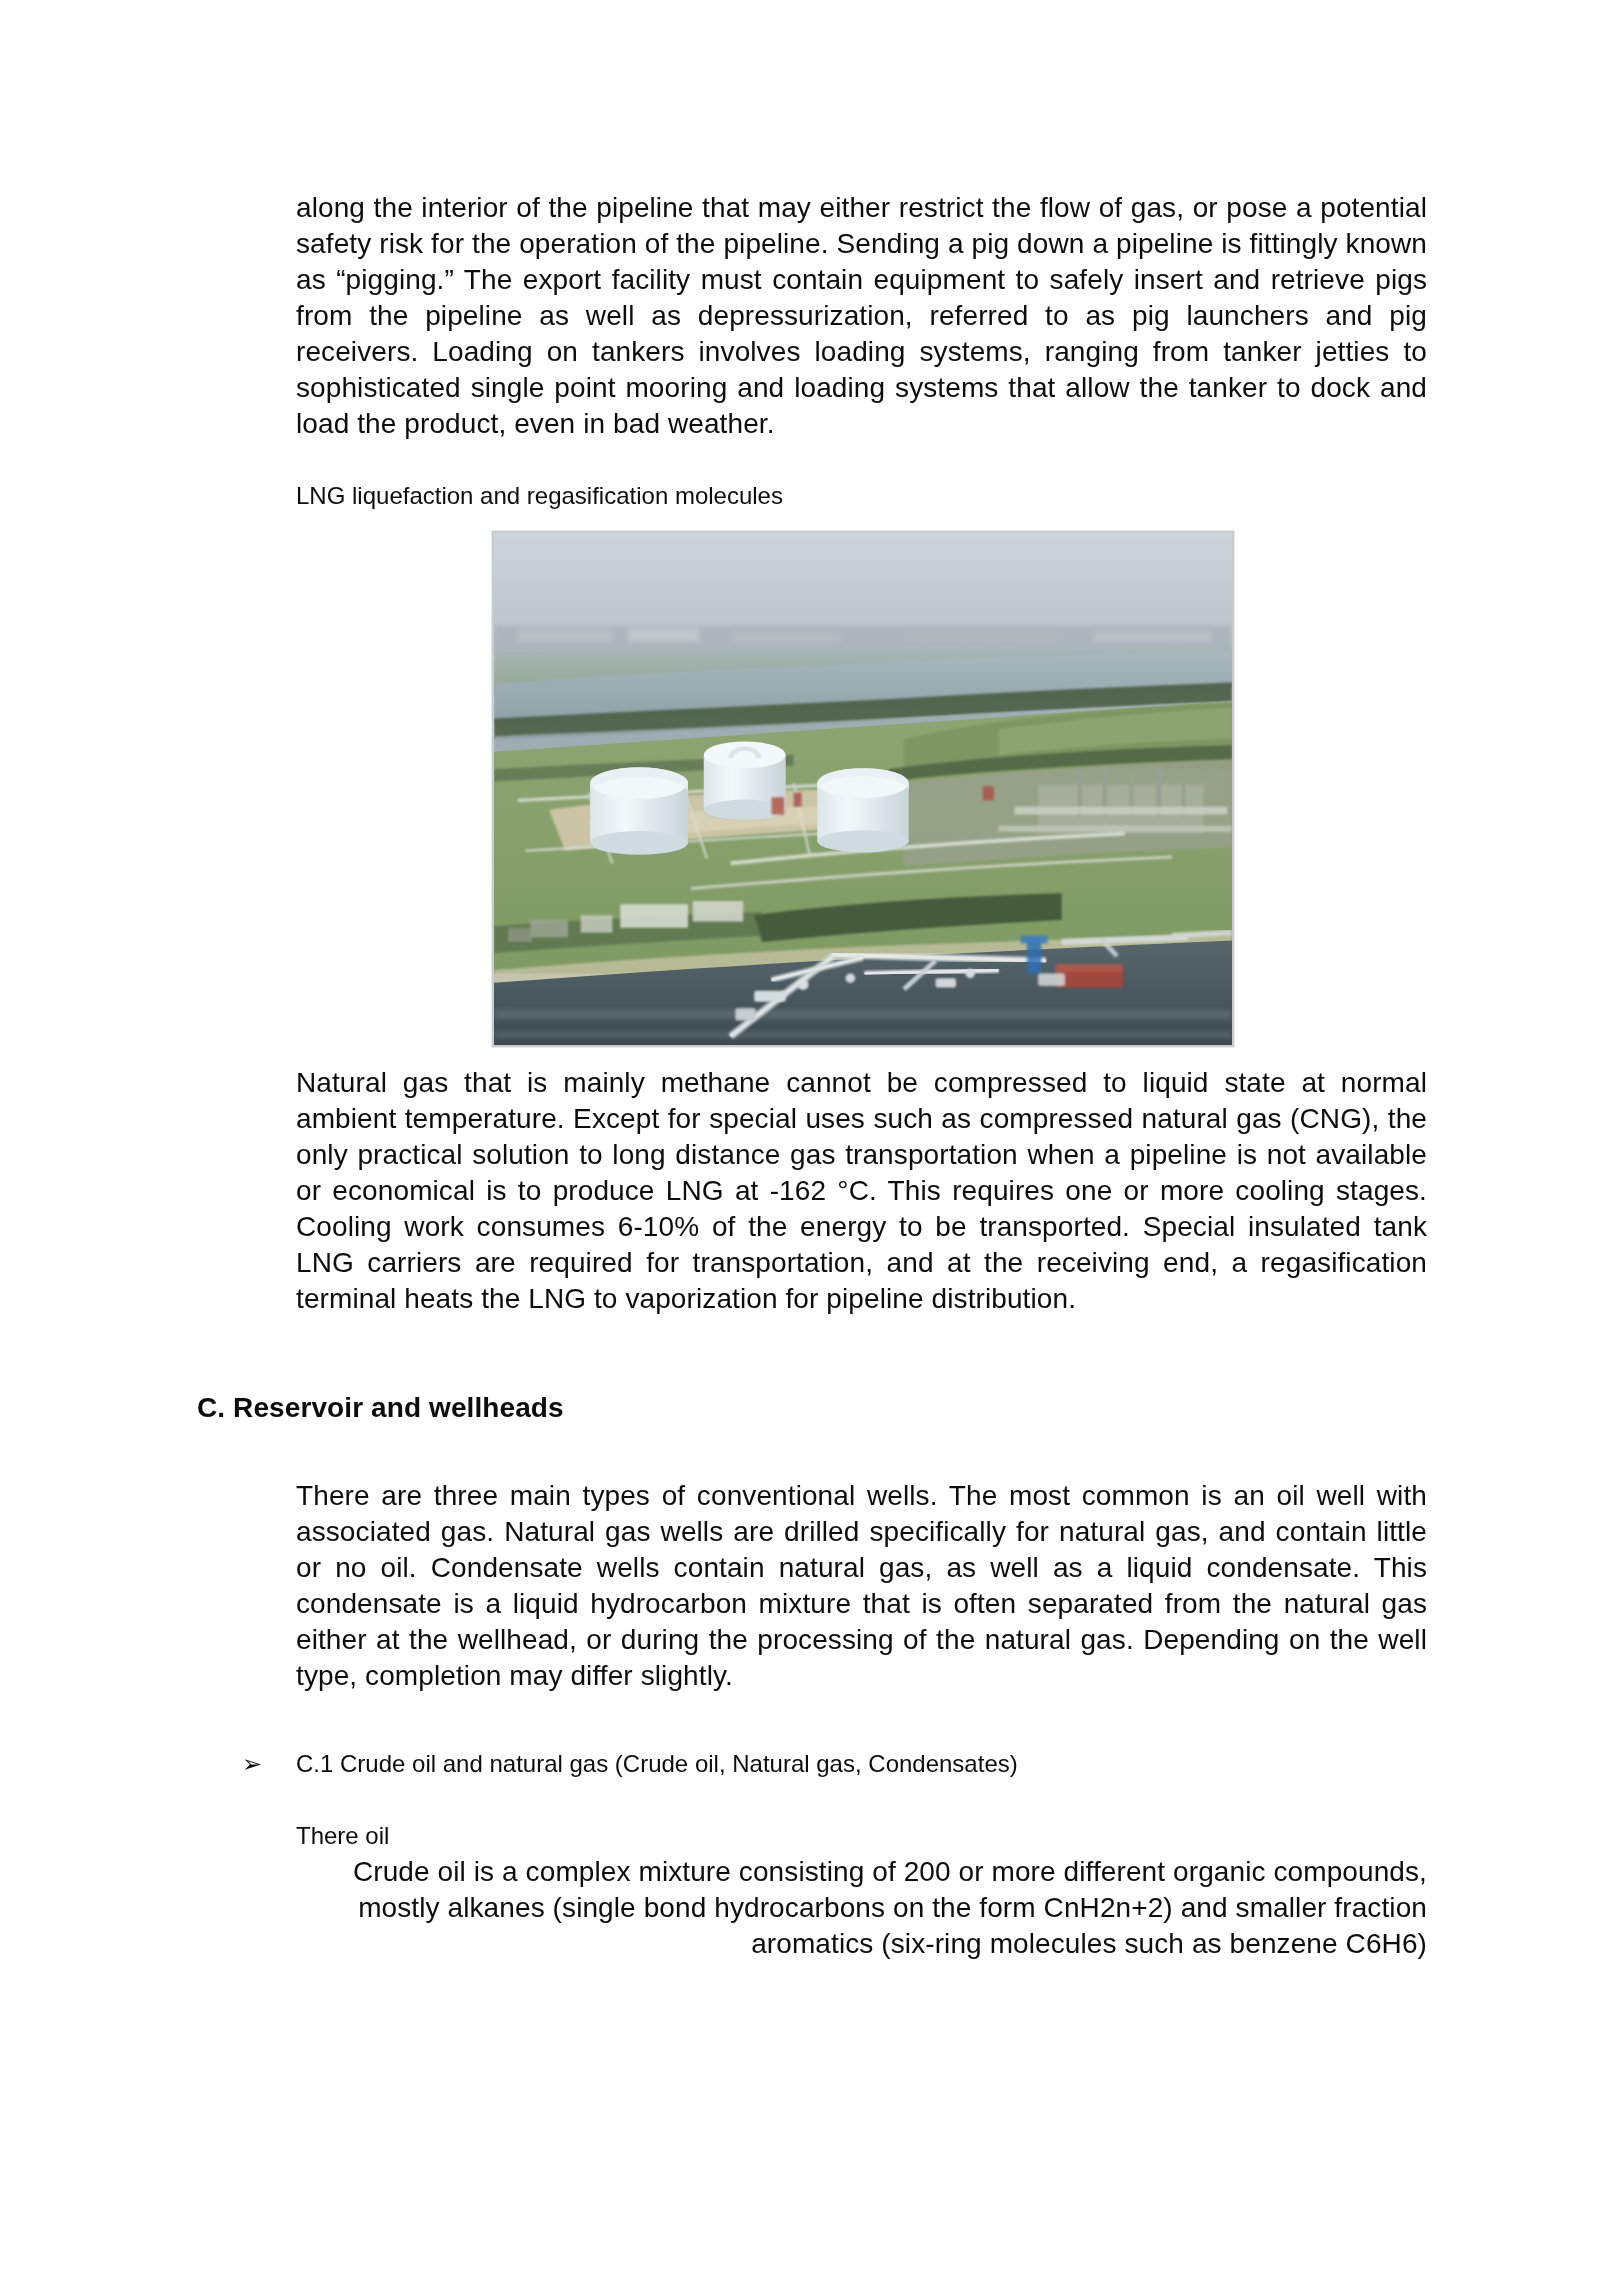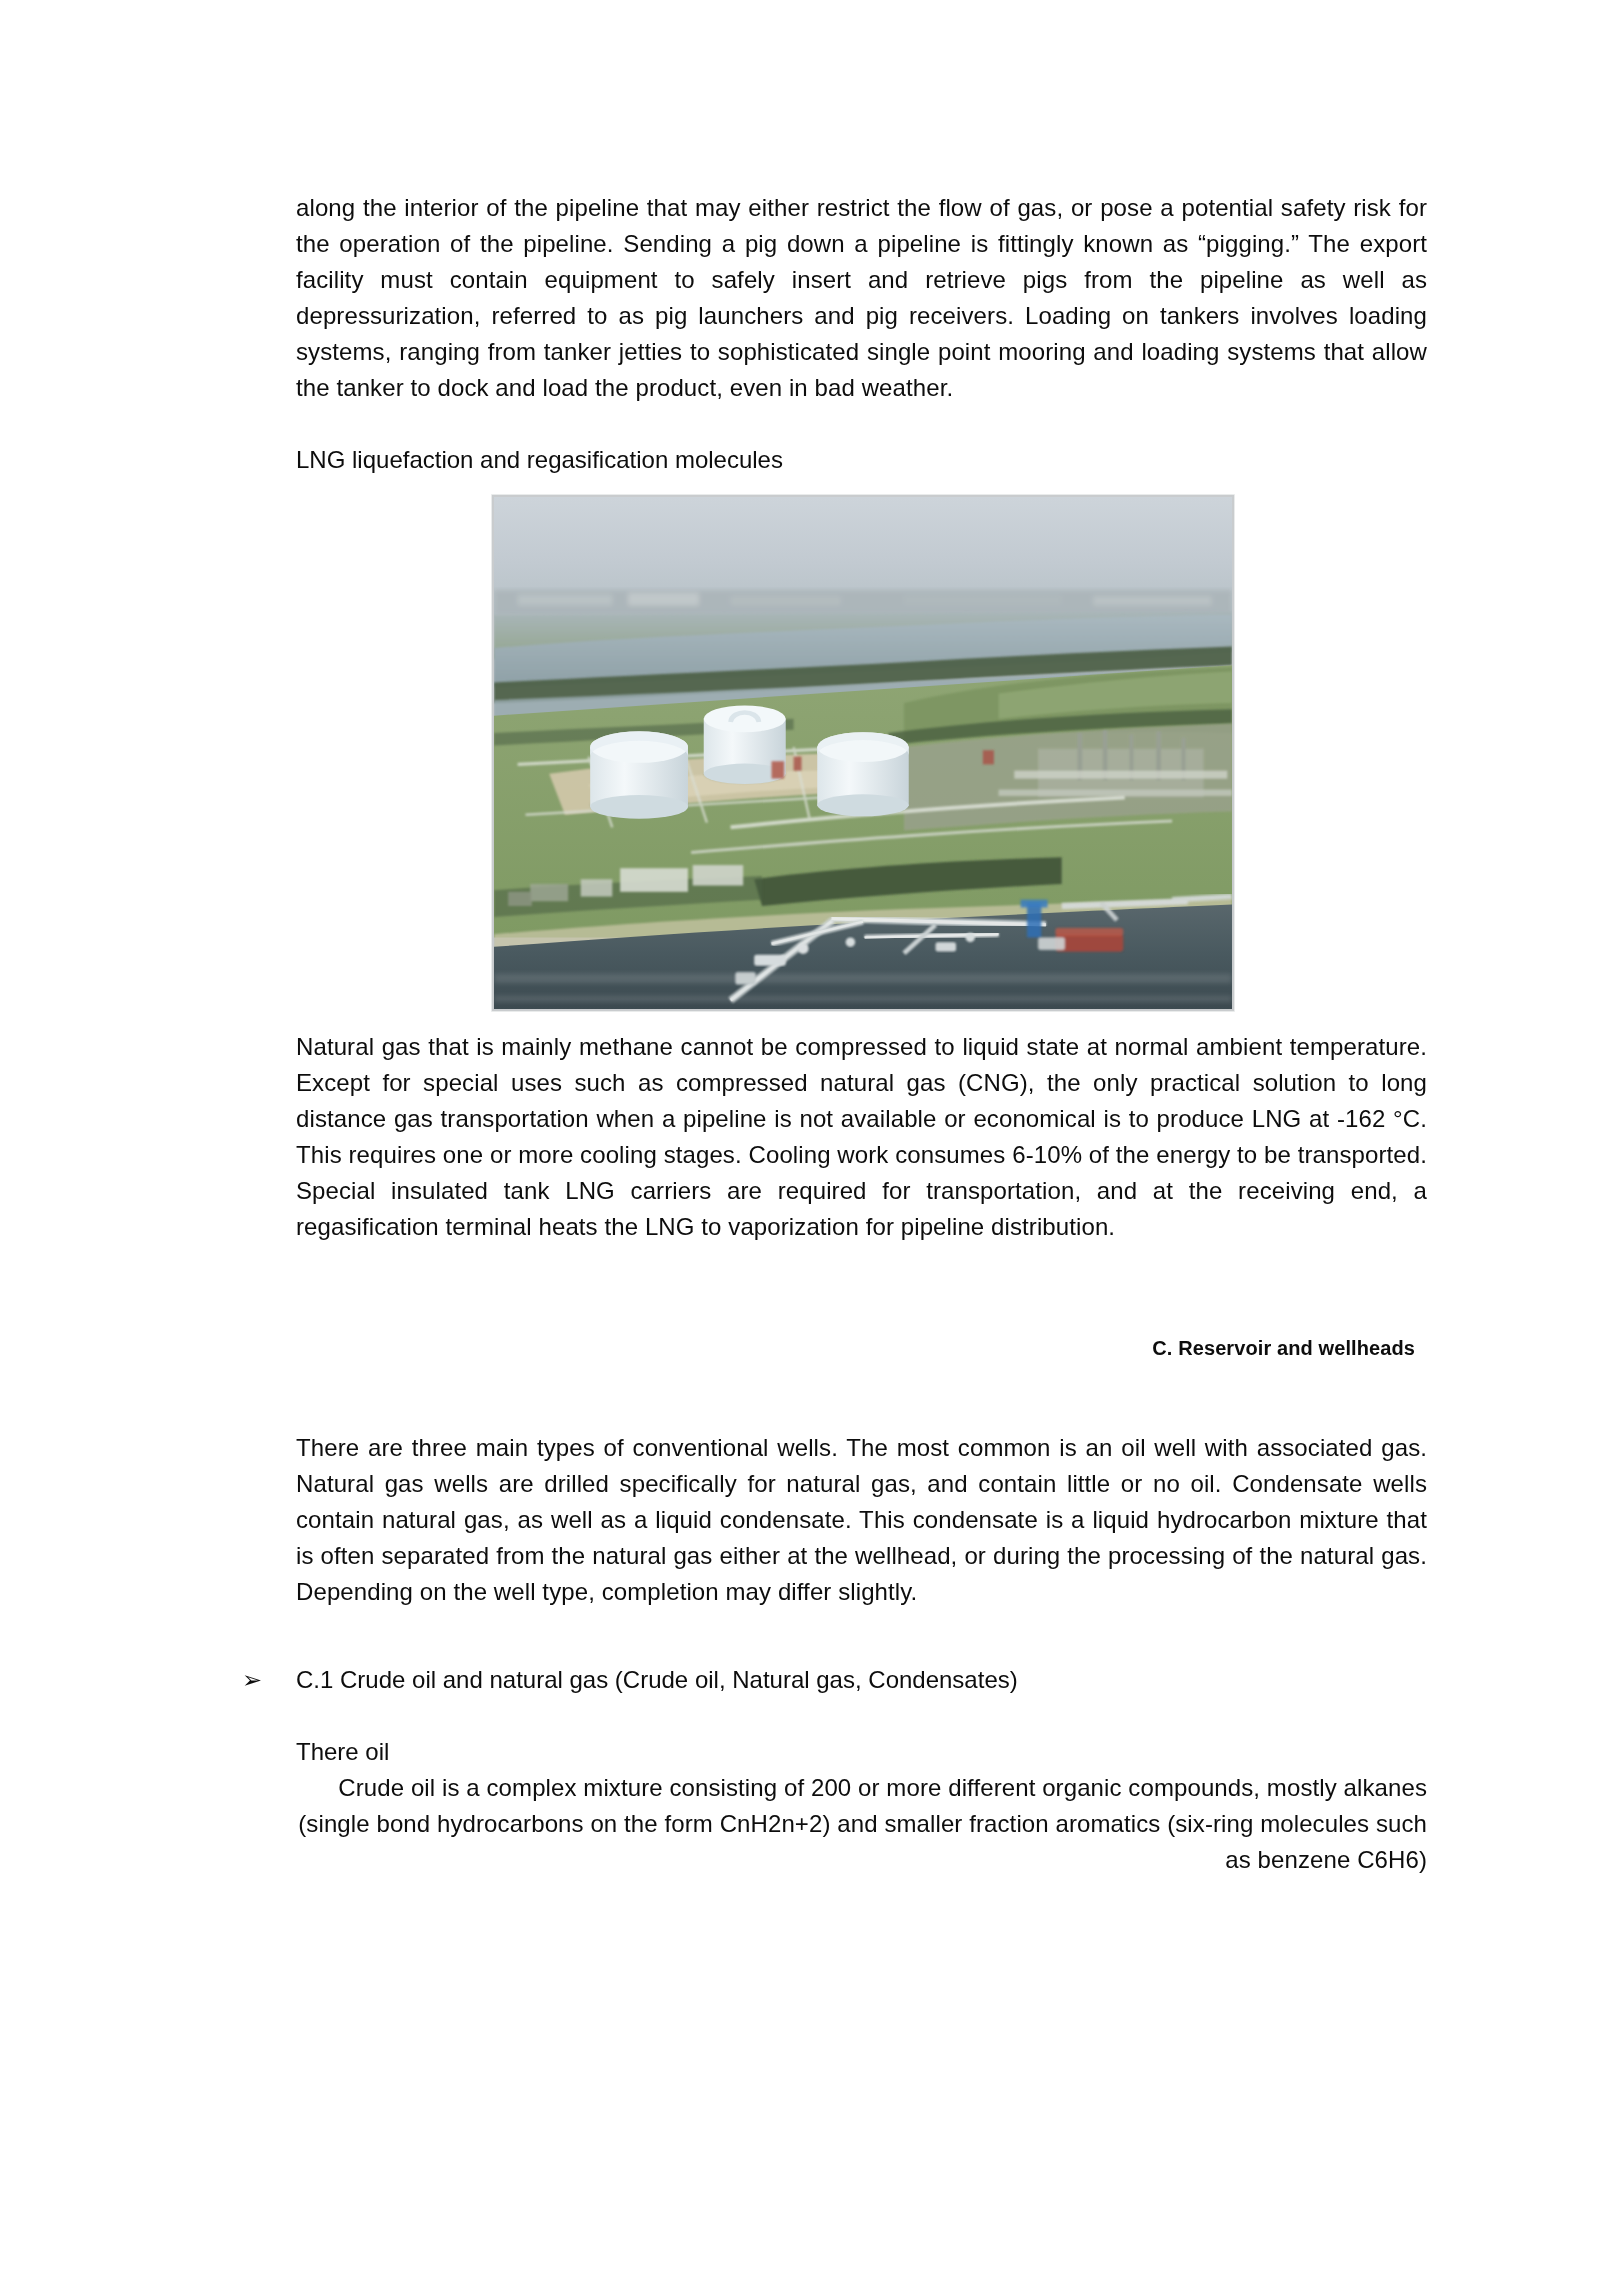--- a/index.html
+++ b/index.html
@@ -23,21 +23,21 @@
     position: absolute;
     left: 197px;
     top: 190px;
     width: 1230px;
   }
 
   
   .para {
     margin: 0 0 0 99px;          
     width: 1131px;
-    font-size: 24px;
+    font-size: 28px;
     line-height: 36px;
     text-align: justify;
     text-justify: inter-word;
     letter-spacing: 0.1px;
     color: #0d0d0d;
   }
   .para.last-nojustify {
     text-align: right;
   }
   .plain-line {
@@ -49,27 +49,26 @@
     color: #0d0d0d;
   }
 
   .gap-sm { height: 17.4px; }
   .gap-md { height: 36px; }
   .gap-lg { height: 52px; }
   .gap-xl { height: 73px; }
 
   
   .section-heading {
-    margin: 12px;
-    font-size: 20px;
+    margin: 0;
+    font-size: 28px;
     line-height: 36px;
     font-weight: bold;
     color: #0d0d0d;
     letter-spacing: 0.1px;
-    text-align: right;
   }
 
   
   .bullet-row {
     display: flex;
     align-items: baseline;
     margin-left: 45px;            
     font-size: 24px;
     line-height: 36px;
     color: #0d0d0d;

